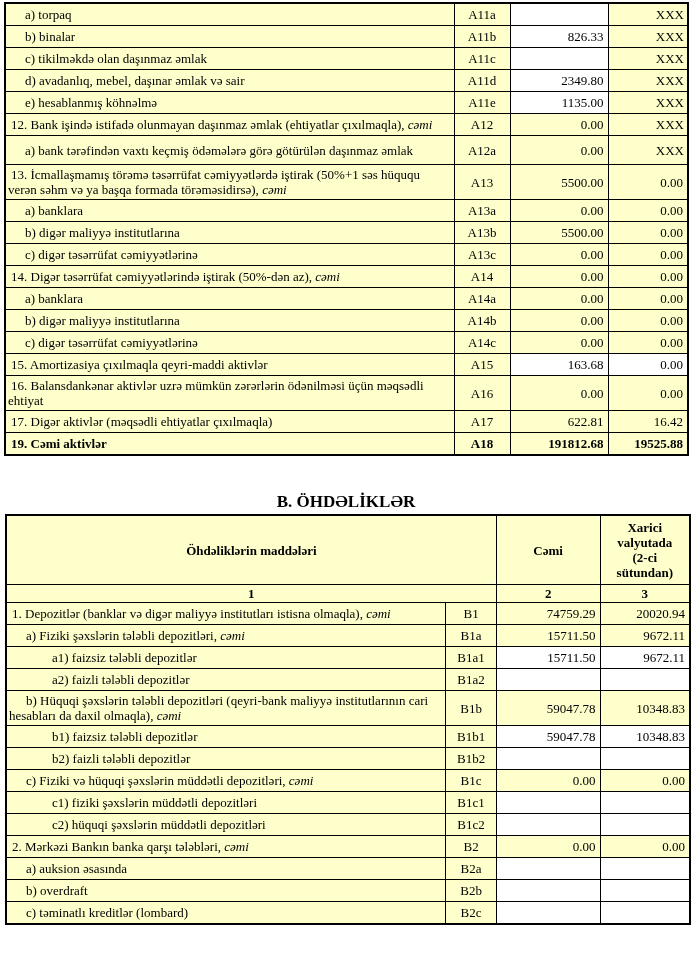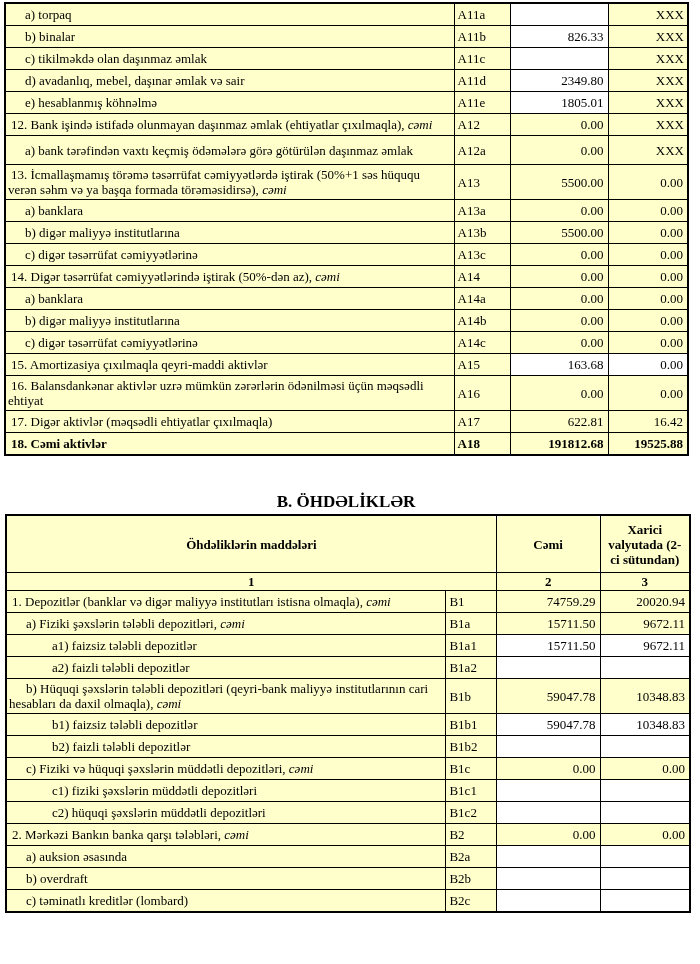--- a/index.html
+++ b/index.html
@@ -29,29 +29,29 @@
   }
   .tbl td { height: 17px; }
   .tbl td.tall { height: 24px; }
 
   td.lbl { text-align: left; padding-left: 2px; padding-right: 4px; }
   td.lbl.ind0 { text-indent: 3px; }
   td.lbl.ind1 { text-indent: 17px; }
   td.lbl.ind2 { text-indent: 33px; padding-left: 12px; }
   td.lbl em { font-style: italic; }
 
-  td.code { text-align: left; }
+  td.code { text-align: center; }
   td.val { text-align: right; padding-right: 4px; }
   td.val.white { background: #ffffff; }
   td.val.xxx { padding-right: 3px; }
 
   tr.bold td { font-weight: bold; }
 
   .bottom-tbl thead th { font-weight: bold; text-align: center; }
-  .bottom-tbl thead tr.hdr th { padding: 4px 6px; height: 48px; border-radius: 6px; }
+  .bottom-tbl thead tr.hdr th { padding: 4px 12px; height: 48px; border-radius: 6px; }
   .bottom-tbl thead tr.nums th { height: 14px; padding: 1px 2px; }
 
   .section-title {
     width: 692px;
     margin-top: 36px;
     text-align: center;
     font-weight: bold;
     font-size: 17px;
     line-height: 20px;
   }
@@ -98,21 +98,21 @@
         </tr>
         <tr>
           <td class="lbl ind1"><span>d) avadanlıq, mebel, daşınar əmlak və sair</span></td>
           <td class="code">A11d</td>
           <td class="val white">2349.80</td>
           <td class="val xxx">XXX</td>
         </tr>
         <tr>
           <td class="lbl ind1"><span>e) hesablanmış köhnəlmə</span></td>
           <td class="code">A11e</td>
-          <td class="val white">1805.01</td>
+          <td class="val white">1135.00</td>
           <td class="val xxx">XXX</td>
         </tr>
         <tr>
           <td class="lbl ind0"><span>12. Bank işində istifadə olunmayan daşınmaz əmlak (ehtiyatlar çıxılmaqla),</span> <em>cəmi</em></td>
           <td class="code">A12</td>
           <td class="val">0.00</td>
           <td class="val xxx">XXX</td>
         </tr>
         <tr>
           <td class="lbl ind1 tall"><span>a) bank tərəfindən vaxtı keçmiş ödəmələrə görə götürülən daşınmaz əmlak</span></td>
@@ -180,21 +180,21 @@
           <td class="val">0.00</td>
           <td class="val">0.00</td>
         </tr>
         <tr>
           <td class="lbl ind0"><span>17. Digər aktivlər (məqsədli ehtiyatlar çıxılmaqla)</span></td>
           <td class="code">A17</td>
           <td class="val">622.81</td>
           <td class="val">16.42</td>
         </tr>
         <tr class="bold">
-          <td class="lbl ind0"><span>18. Cəmi aktivlər</span></td>
+          <td class="lbl ind0"><span>19. Cəmi aktivlər</span></td>
           <td class="code">A18</td>
           <td class="val">191812.68</td>
           <td class="val">19525.88</td>
         </tr>
       </tbody>
   </table>
 
   <div class="section-title">B. ÖHDƏLİKLƏR</div>
 
   <table class="tbl bottom-tbl">

